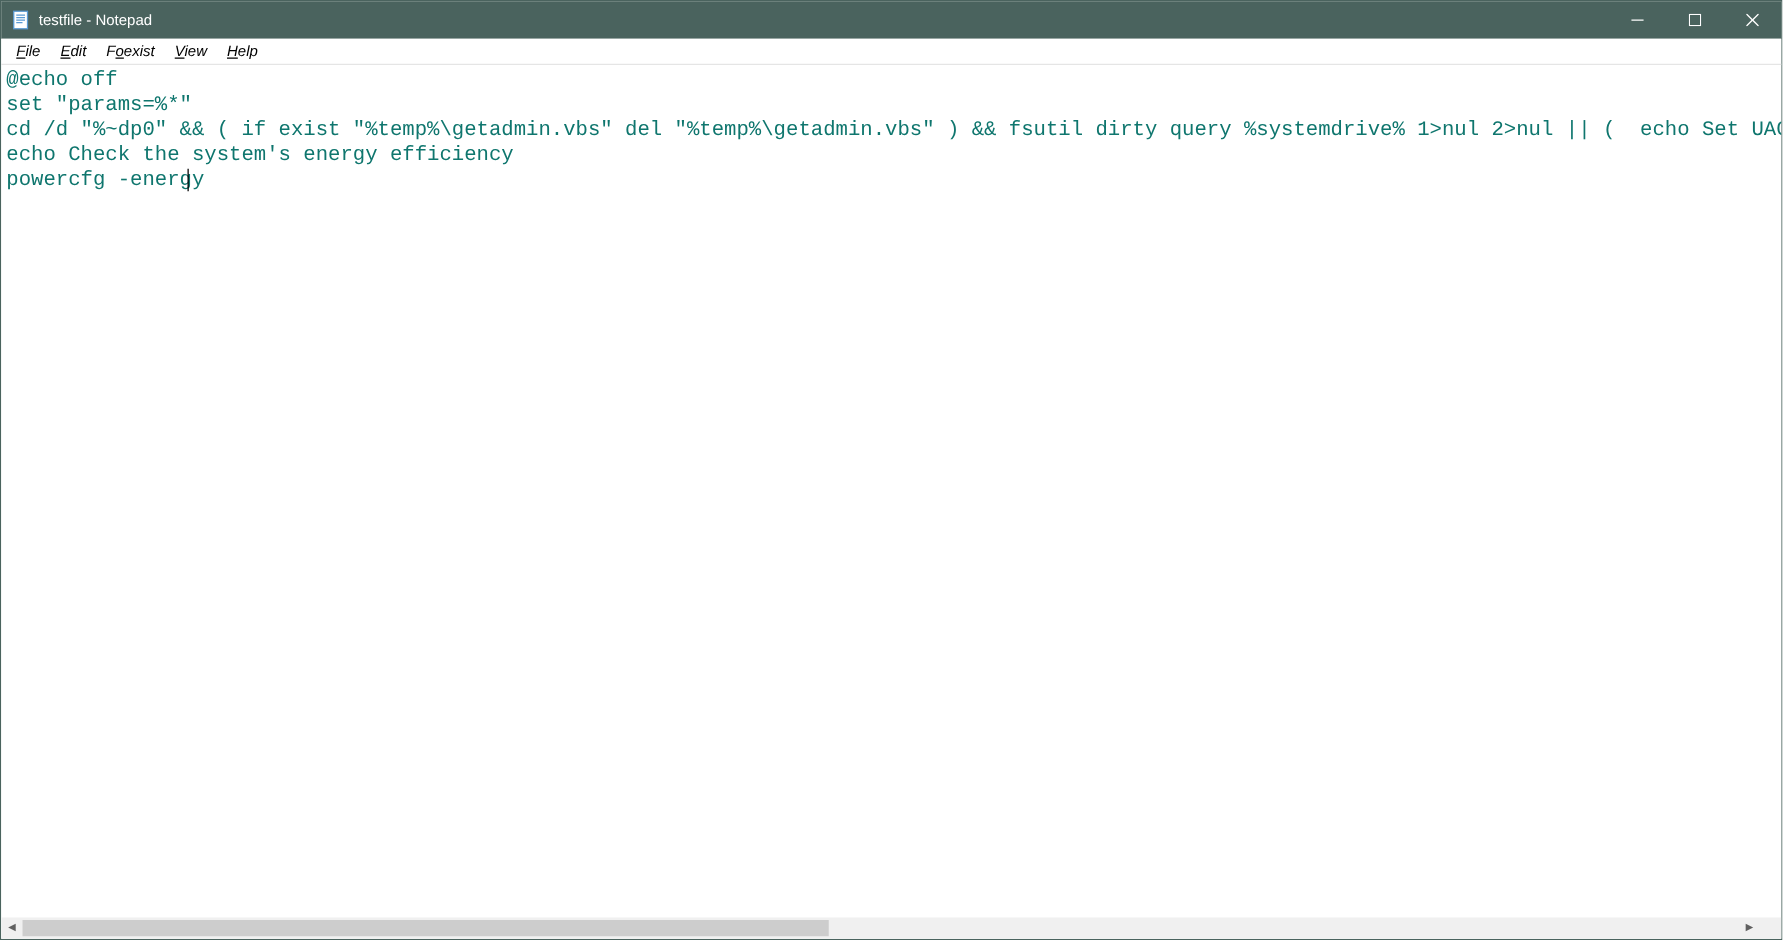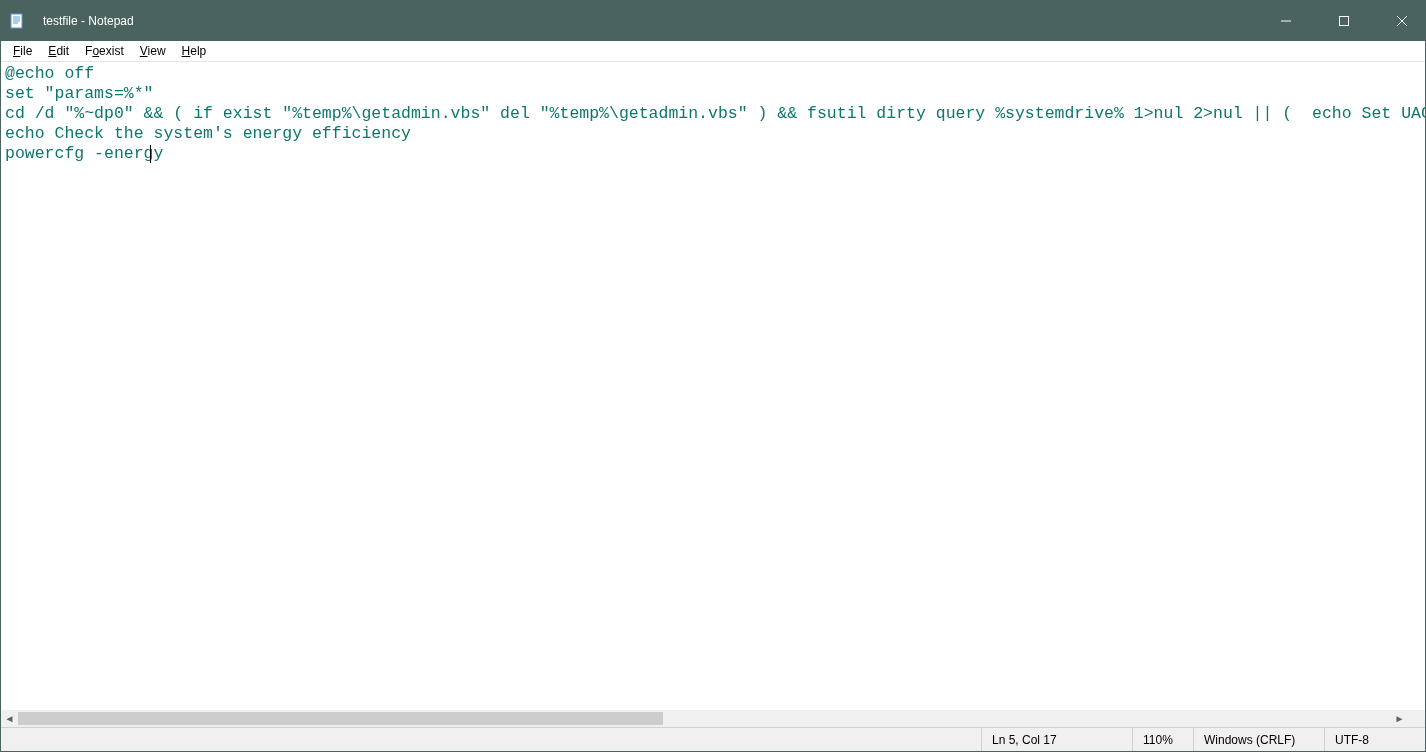--- a/index.html
+++ b/index.html
@@ -13,28 +13,27 @@
   }
   .window {
     width: 1426px;
     height: 752px;
     display: flex;
     flex-direction: column;
     box-sizing: border-box;
     border: 1px solid #4a635e;
   }
   .titlebar {
-    height: 40px;
+    height: 30px;
     background: #4a635e;
     color: #fff;
     display: flex;
     align-items: center;
     font-size: 12px;
     user-select: none;
-    gap: 12px;
   }
   .titlebar .icon {
     width: 16px;
     height: 16px;
     margin: 0 6px 0 8px;
     display: flex;
     align-items: center;
     justify-content: center;
   }
   .titlebar .title {
@@ -57,20 +56,21 @@
     border-bottom: 1px solid #e5e5e5;
     display: flex;
     align-items: center;
     font-size: 12px;
     padding: 0 4px;
     user-select: none;
   }
   .menuitem {
     padding: 1px 8px;
     cursor: default;
+    font-style: italic;
   }
   .menuitem .ul { text-decoration: underline; }
 
   .editor-wrap {
     flex: 1;
     position: relative;
     overflow: hidden;
     background: #fff;
   }
   .editor {
@@ -210,25 +210,14 @@
     <div class="hscroll">
       <div class="arrow">◄</div>
       <div class="track">
         <div class="thumb"></div>
       </div>
       <div class="arrow">►</div>
     </div>
     <div class="vscroll-stub"></div>
   </div>
 
-  <div class="statusbar">
-    <div class="cell flex"></div>
-    <div class="sep"></div>
-    <div class="cell pos">Ln 5, Col 17</div>
-    <div class="sep"></div>
-    <div class="cell zoom">110%</div>
-    <div class="sep"></div>
-    <div class="cell eol">Windows (CRLF)</div>
-    <div class="sep"></div>
-    <div class="cell enc">UTF-8</div>
-  </div>
 
 </div>
 
 </body></html>

